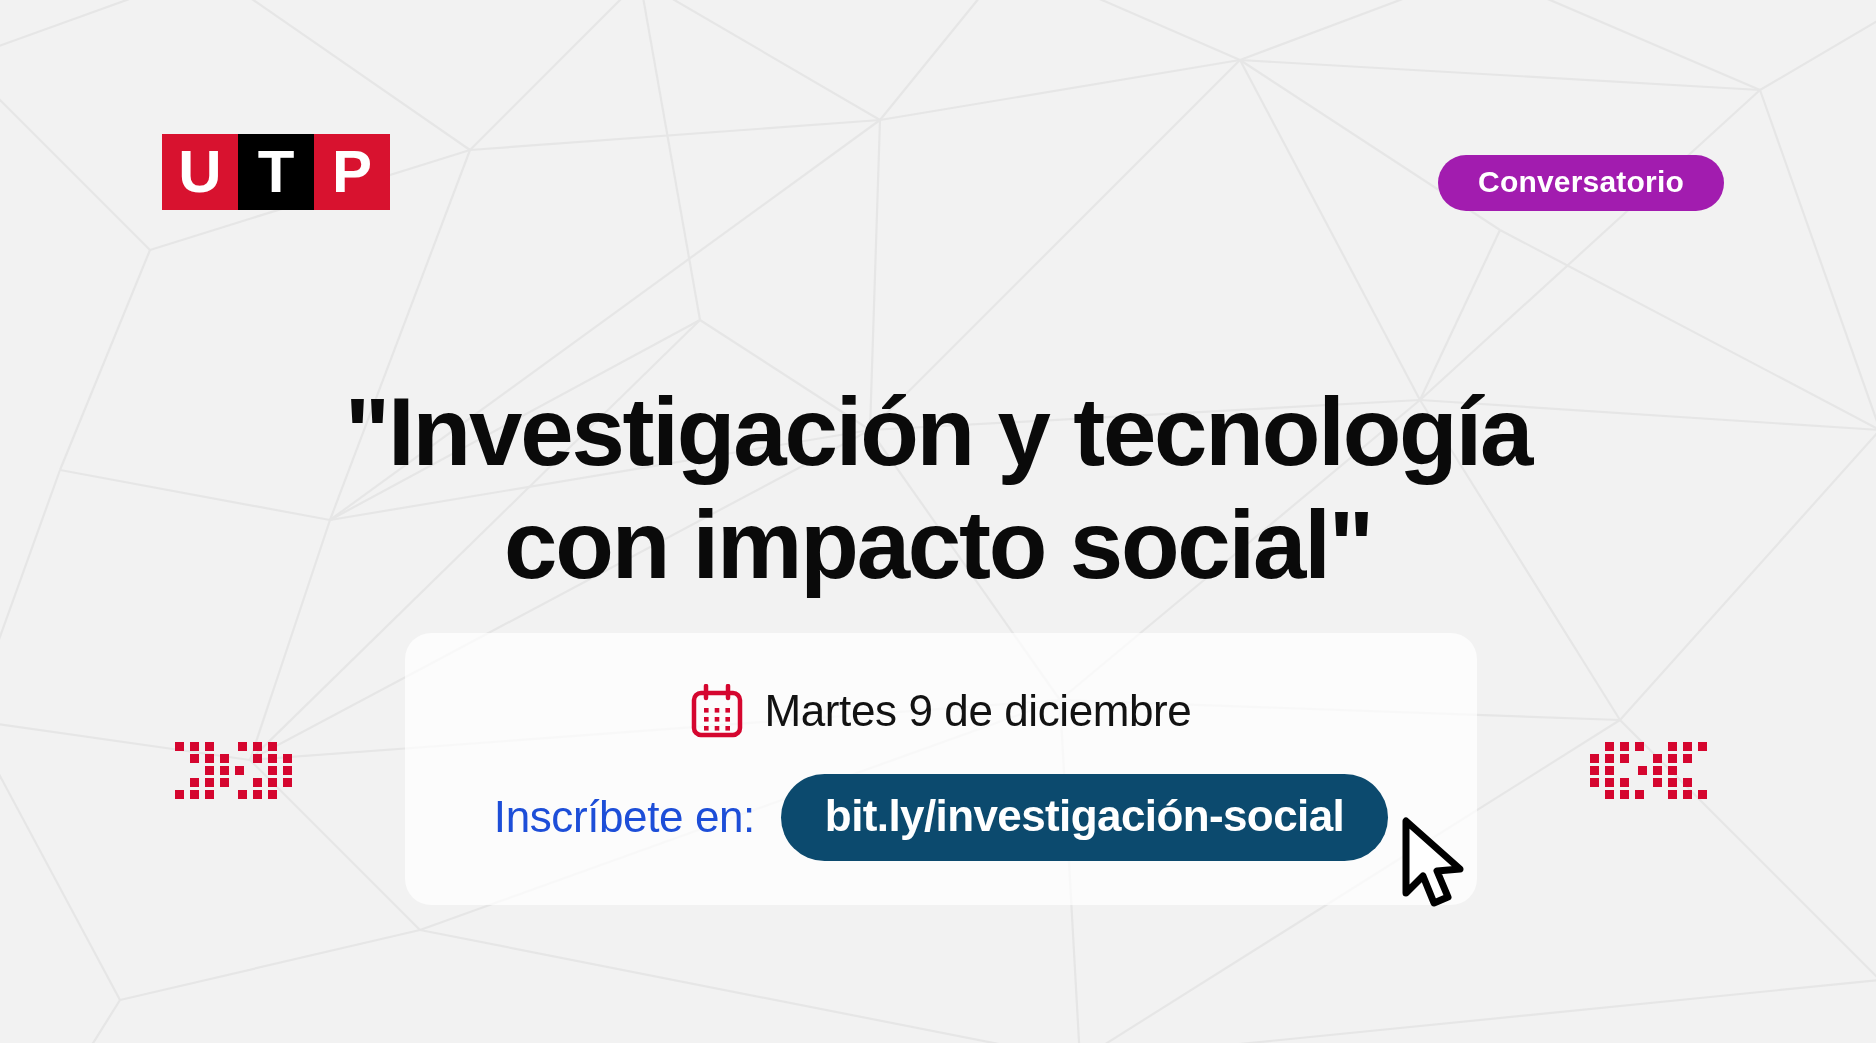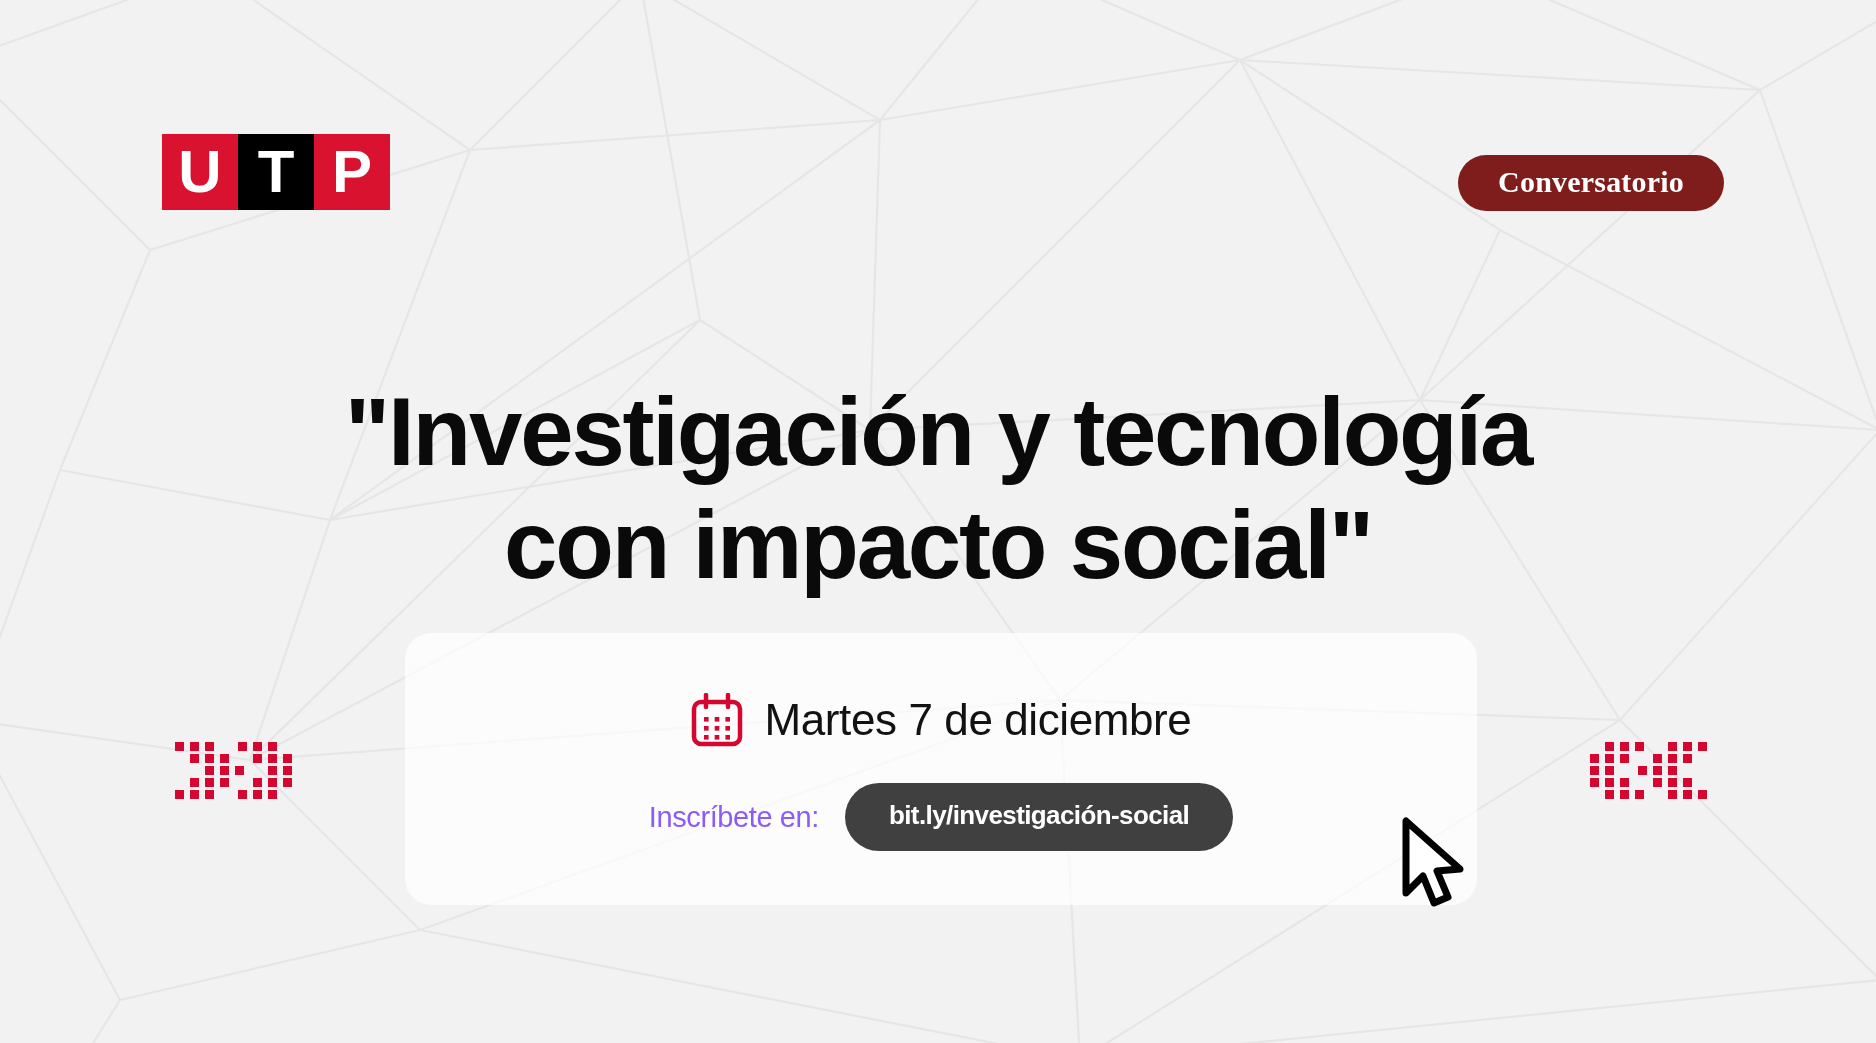--- a/index.html
+++ b/index.html
@@ -61,29 +61,28 @@
     color: #111111;
     letter-spacing: -0.2px;
   }
   #logo-wordmark div { white-space: nowrap; }
 
   
   #badge-conversatorio {
     position: absolute;
     right: 152px;
     top: 155px;
-    background: #7f1d1d;
+    background: #a21caf;
     color: #ffffff;
     border-radius: 999px;
     padding: 12px 40px 14px 40px;
     font-size: 30px;
     font-weight: 700;
     letter-spacing: 0.2px;
     line-height: 1;
-    font-family: Liberation Serif, serif;
   }
 
   
   #event-title {
     position: absolute;
     left: 0;
     right: 0;
     top: 312px;
     text-align: center;
     color: #0a0a0a;
@@ -131,32 +130,32 @@
     white-space: nowrap;
   }
   #info-row-register {
     display: flex;
     align-items: center;
     justify-content: center;
     gap: 26px;
     margin-top: 36px;
   }
   #register-label {
-    font-size: 29px;
-    color: #8b5cf6;
+    font-size: 44px;
+    color: #1d4ed8;
     letter-spacing: -0.4px;
     white-space: nowrap;
   }
   #register-link-button {
-    background: #404040;
+    background: #0c4a6e;
     color: #ffffff;
     border: none;
     border-radius: 999px;
     padding: 17px 44px 20px 44px;
-    font-size: 26px;
+    font-size: 44px;
     font-weight: 700;
     letter-spacing: -0.6px;
     white-space: nowrap;
     font-family: "Liberation Sans", sans-serif;
     cursor: pointer;
   }
 
   
   .dot-decor {
     position: absolute;
@@ -343,21 +342,21 @@
             <rect x="23.7" y="24" width="4.6" height="4.6"></rect>
             <rect x="34.4" y="24" width="4.6" height="4.6"></rect>
             <rect x="13" y="33" width="4.6" height="4.6"></rect>
             <rect x="23.7" y="33" width="4.6" height="4.6"></rect>
             <rect x="34.4" y="33" width="4.6" height="4.6"></rect>
             <rect x="13" y="42" width="4.6" height="4.6"></rect>
             <rect x="23.7" y="42" width="4.6" height="4.6"></rect>
             <rect x="34.4" y="42" width="4.6" height="4.6"></rect>
           </g>
         </svg>
-        <span class="info-text">Martes 7 de diciembre</span>
+        <span class="info-text">Martes 9 de diciembre</span>
       </div>
 
 
     </div>
 
     <div id="info-row-register">
       <span id="register-label">Inscríbete en:</span>
       <button id="register-link-button">bit.ly/investigación-social</button>
     </div>
 

